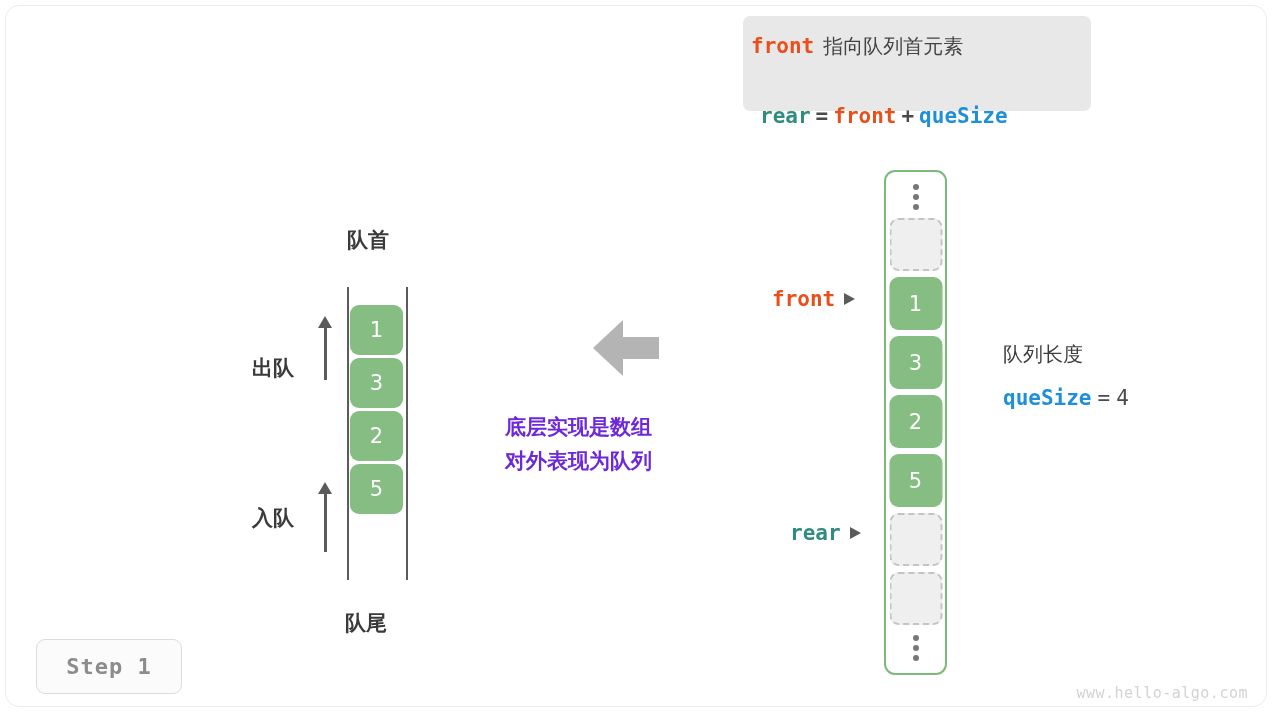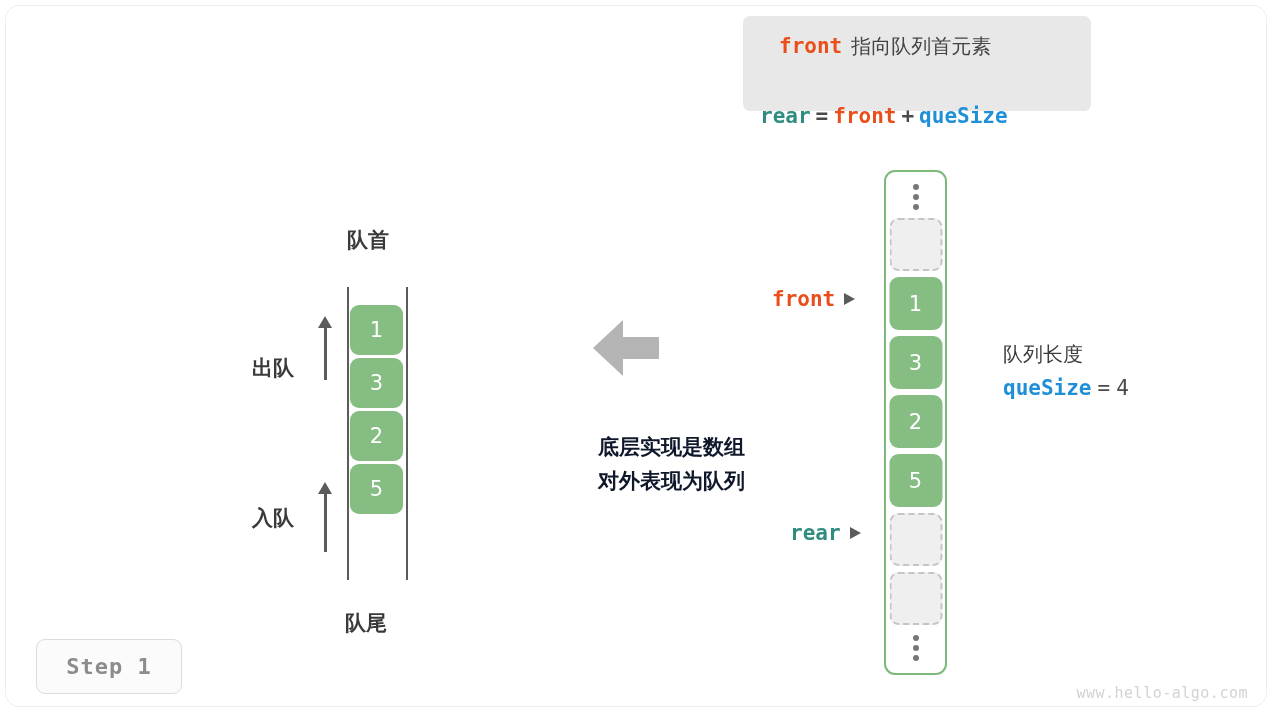--- a/index.html
+++ b/index.html
@@ -33,21 +33,21 @@
   
   #legend-box {
     position: absolute;
     left: 743px;
     top: 16px;
     width: 348px;
     height: 95px;
     background: #e8e8e8;
     border-radius: 7px;
     box-sizing: border-box;
-    padding: 12px 20px 0 36px;
+    padding: 12px 20px 0 8px;
   }
   .legend-line {
     white-space: nowrap;
     line-height: 36px;
     font-size: 20.5px;
   }
   .kw-front {
     color: #ea4f1b;
     font-weight: bold;
     font-family: "DejaVu Sans Mono", "Liberation Mono", monospace;
@@ -175,21 +175,21 @@
     position: absolute;
     left: 1003px;
     top: 341px;
     white-space: nowrap;
   }
   #quesize-note .cn {
     color: #3d3d3d;
     font-family: "DejaVu Sans", "Liberation Sans", sans-serif;
     font-size: 20px;
     display: block;
-    margin-bottom: 8px;
+    margin-bottom: 18px;
   }
   #quesize-note .eq {
     color: #4a4a4a;
     font-family: "DejaVu Sans Mono", "Liberation Mono", monospace;
     font-size: 21px;
     margin: 0 6px;
   }
   #quesize-note .val {
     color: #4a4a4a;
     font-family: "DejaVu Sans Mono", "Liberation Mono", monospace;
@@ -295,24 +295,24 @@
   }
   #center-arrow .tail {
     position: absolute;
     left: 29px; top: 17px;
     width: 37px; height: 22px;
     background: #b4b4b4;
   }
   #center-caption {
     position: absolute;
     left: 505px;
-    top: 430px;
+    top: 410px;
     width: 240px;
-    text-align: right;
-    color: #0f172a;
+    text-align: left;
+    color: #6d28d9;
     font-family: "DejaVu Sans", "Liberation Sans", sans-serif;
     font-size: 21px;
     font-weight: bold;
     line-height: 34px;
   }
 
   
   #step-badge {
     position: absolute;
     left: 36px;

